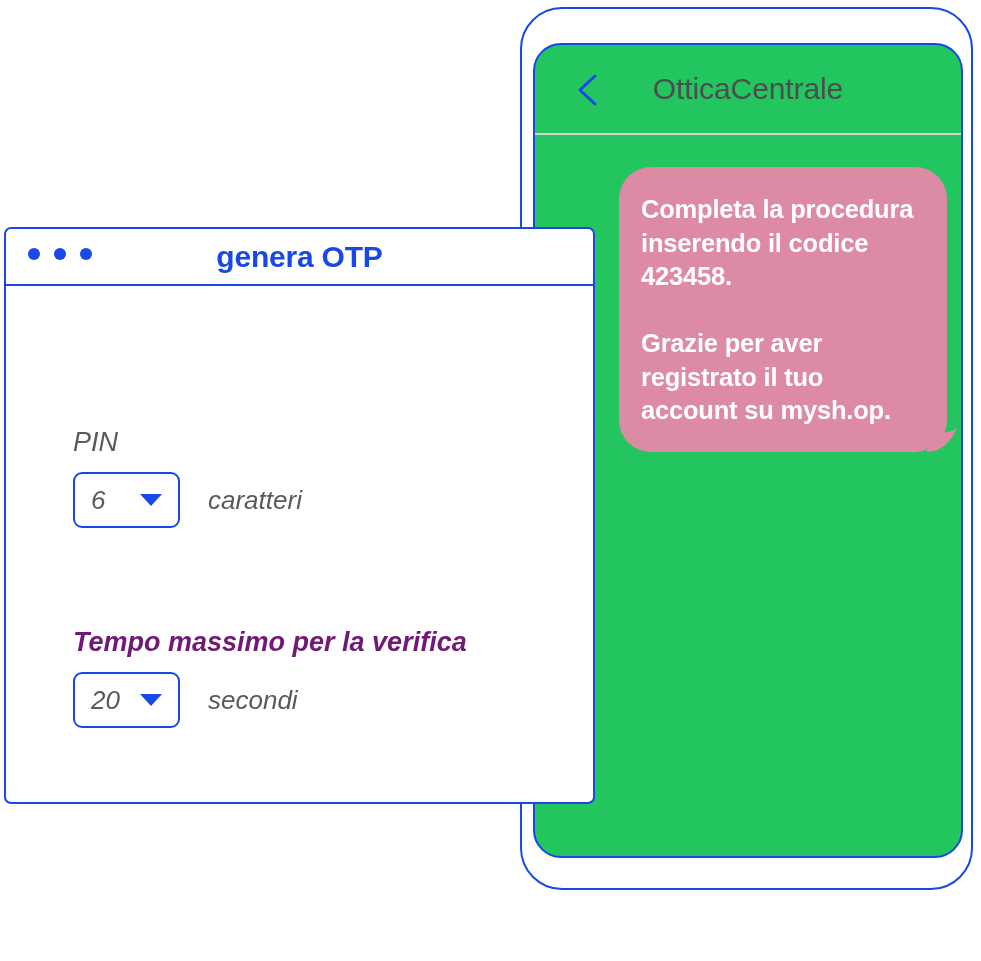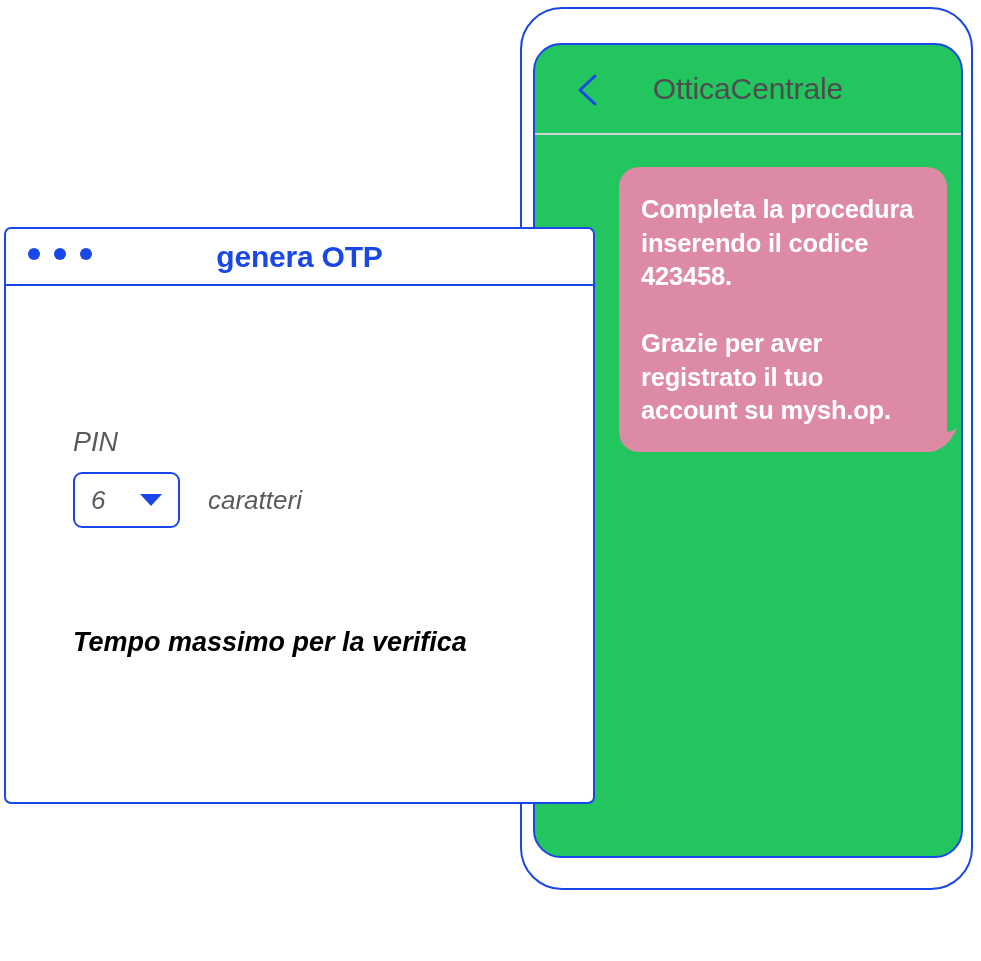--- a/index.html
+++ b/index.html
@@ -74,21 +74,21 @@
   
   #message-bubble-wrap {
     position: absolute;
     left: 84px;
     top: 122px;
     width: 342px;
   }
   #message-bubble {
     position: relative;
     background: #dd8aa5;
-    border-radius: 20px;
+    border-radius: 32px;
     padding: 26px 22px 24px 22px;
     box-sizing: border-box;
     width: 328px;
   }
   #message-bubble-text {
     color: #ffffff;
     font-size: 25.5px;
     font-weight: bold;
     line-height: 33.5px;
     white-space: pre-line;
@@ -158,21 +158,21 @@
   .field-group { position: absolute; left: 67px; }
   #field-pin { top: 141px; }
   #field-timeout { top: 341px; }
 
   .field-label {
     font-size: 27px;
     color: #5a5a5a;
     margin: 0 0 14px 0;
     white-space: nowrap;
   }
-  .field-label.bold { font-weight: bold; color: #000000; text-align: center; }
+  .field-label.bold { font-weight: bold; color: #701a75; text-align: center; }
 
   .field-row { display: flex; align-items: center; }
 
   .select-box {
     position: relative;
     width: 107px;
     height: 56px;
     border: 2px solid #1a47e8;
     border-radius: 9px;
     box-sizing: border-box;
@@ -252,16 +252,23 @@
         <div class="select-box">
           <span class="select-value">6</span>
           <span class="select-arrow"></span>
         </div>
         <span class="unit-label">caratteri</span>
       </div>
     </div>
 
     <div class="field-group" id="field-timeout">
       <div class="field-label bold">Tempo massimo per la verifica</div>
+      <div class="field-row">
+        <div class="select-box">
+          <span class="select-value">20</span>
+          <span class="select-arrow"></span>
+        </div>
+        <span class="unit-label">secondi</span>
+      </div>
     </div>
 
   </div>
 </div>
 
 </body></html>

